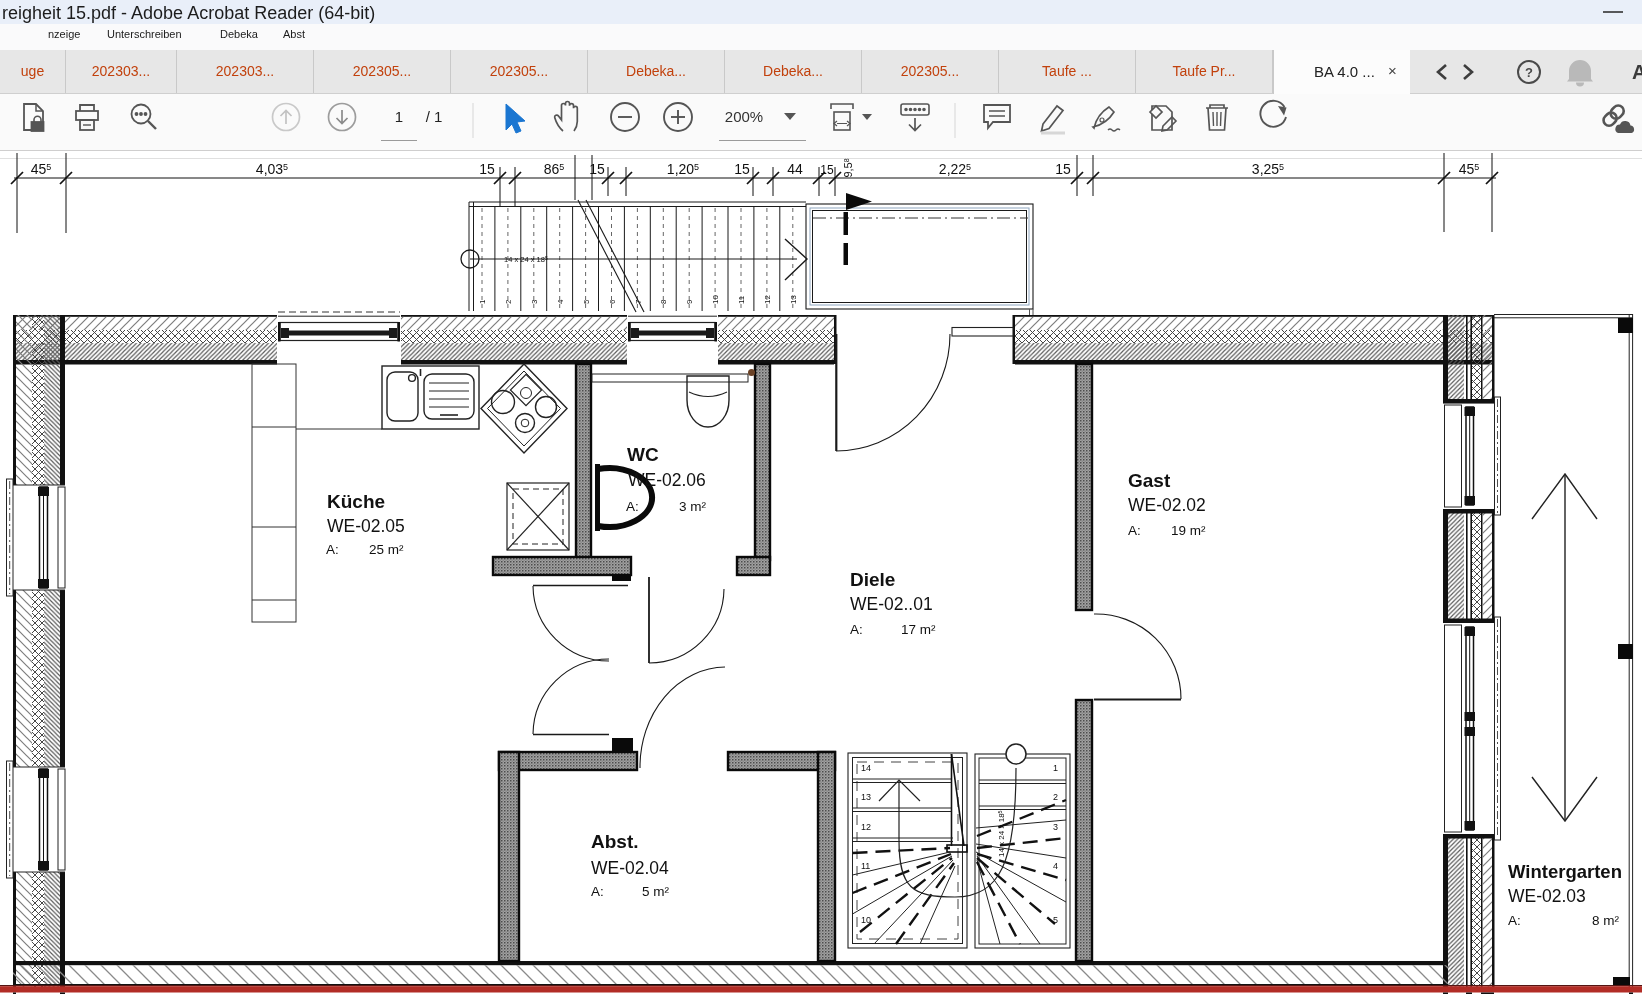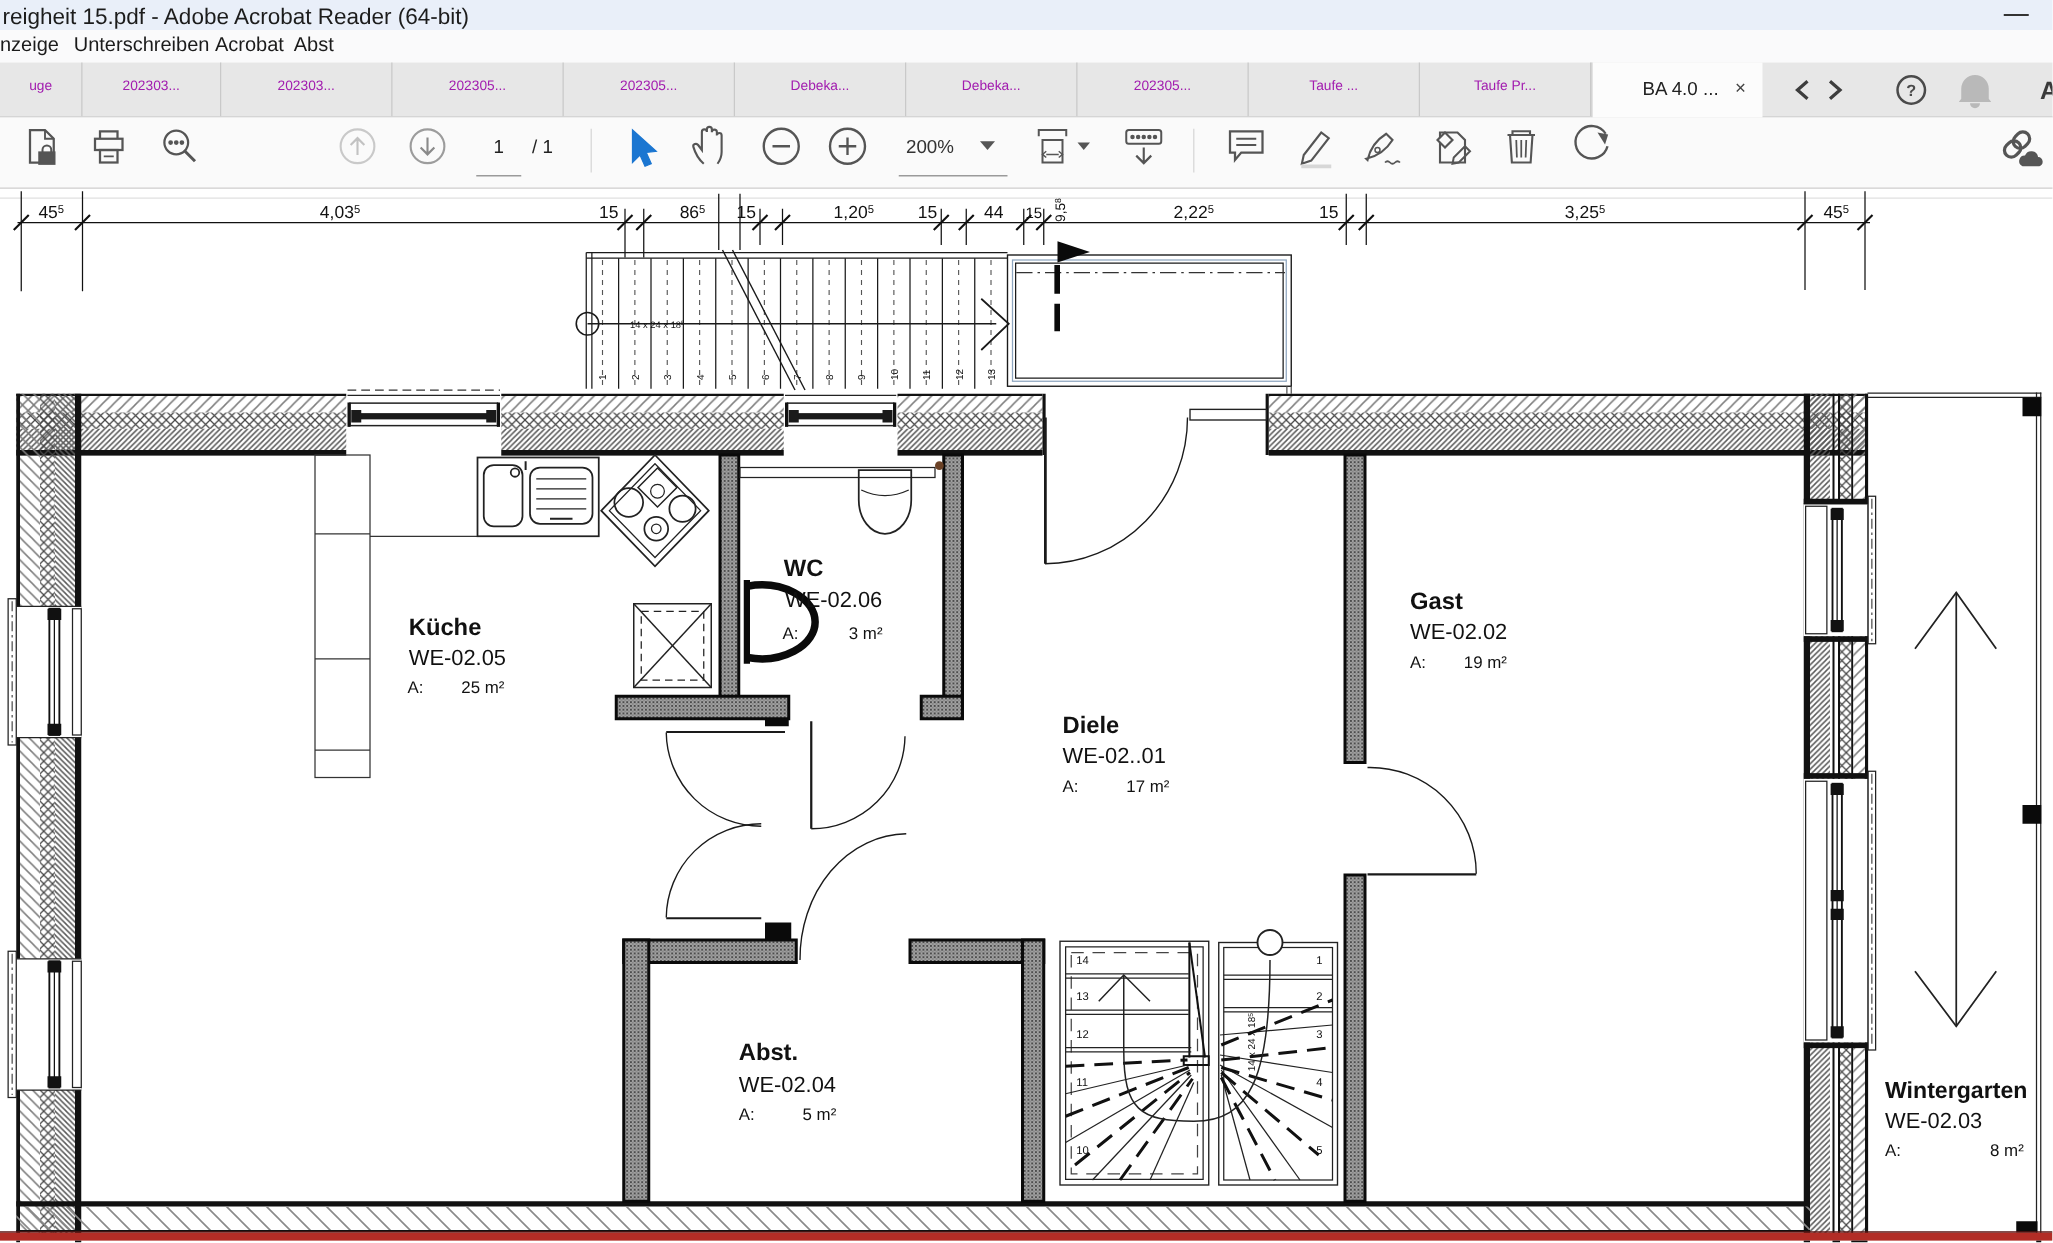--- a/index.html
+++ b/index.html
@@ -2,42 +2,42 @@
 <html><head>
 <meta charset="utf-8">
 <style>
   html,body{margin:0;padding:0;}
   body{width:1642px;height:994px;overflow:hidden;position:relative;background:#fff;
        font-family:"Liberation Sans", sans-serif;}
   .abs{position:absolute;}
   #titlebar{left:0;top:0;width:1642px;height:24px;background:#e9eff9;}
   #titlebar .t{left:2px;top:3px;font-size:18px;color:#1c1c1c;}
   #menubar{left:0;top:24px;width:1642px;height:26px;background:#fafafb;}
-  .mi{top:4px;font-size:16px;color:#1b1b1b;}
+  .mi{top:4px;font-size:11px;color:#1b1b1b;padding-left:48px;}
   #tabbar{left:0;top:50px;width:1642px;height:44px;background:#e7e7e7;border-bottom:1px solid #cfcfcf;box-sizing:border-box;}
   .tab{top:0;height:43px;border-right:1px solid #c9c9c9;box-sizing:border-box;}
-  .tab span{position:absolute;width:100%;text-align:center;top:13px;font-size:11px;color:#a21caf;}
+  .tab span{position:absolute;width:100%;text-align:center;top:13px;font-size:14px;color:#c2410c;}
   #atab{left:1273px;top:0;width:137px;height:44px;background:#fcfcfc;border-left:1px solid #c9c9c9;box-sizing:border-box;}
   #atab .l{position:absolute;left:40px;top:13px;font-size:15px;color:#222;}
   #atab .x{position:absolute;left:114px;top:12px;font-size:15px;color:#444;}
   #toolbar{left:0;top:94px;width:1642px;height:57px;background:#fafafa;border-bottom:1px solid #cfcece;box-sizing:border-box;}
   #plansvg{left:0;top:151px;}
 </style>
 </head>
 <body>
 <div id="titlebar" class="abs">
     <span class="t abs">reigheit 15.pdf - Adobe Acrobat Reader (64-bit)</span>
   <svg class="abs" style="left:1595px;top:0" width="40" height="24">
       <line x1="8" y1="12" x2="28" y2="12" stroke="#333" stroke-width="1.6"></line>
     </svg>
 </div>
 <div id="menubar" class="abs">
   <span class="mi abs" style="left:0px">nzeige</span>
   <span class="mi abs" style="left:59px">Unterschreiben</span>
-  <span class="mi abs" style="left:172px">Acrobat</span>
+  <span class="mi abs" style="left:172px">Debeka</span>
   <span class="mi abs" style="left:235px">Abst</span>
 </div>
 <div id="tabbar" class="abs">
   <div class="tab abs" style="left:0;width:66px">
       <span>uge</span>
     </div>
   <div class="tab abs" style="left:66px;width:111px">
       <span>202303...</span>
     </div>
   <div class="tab abs" style="left:177px;width:137px">

